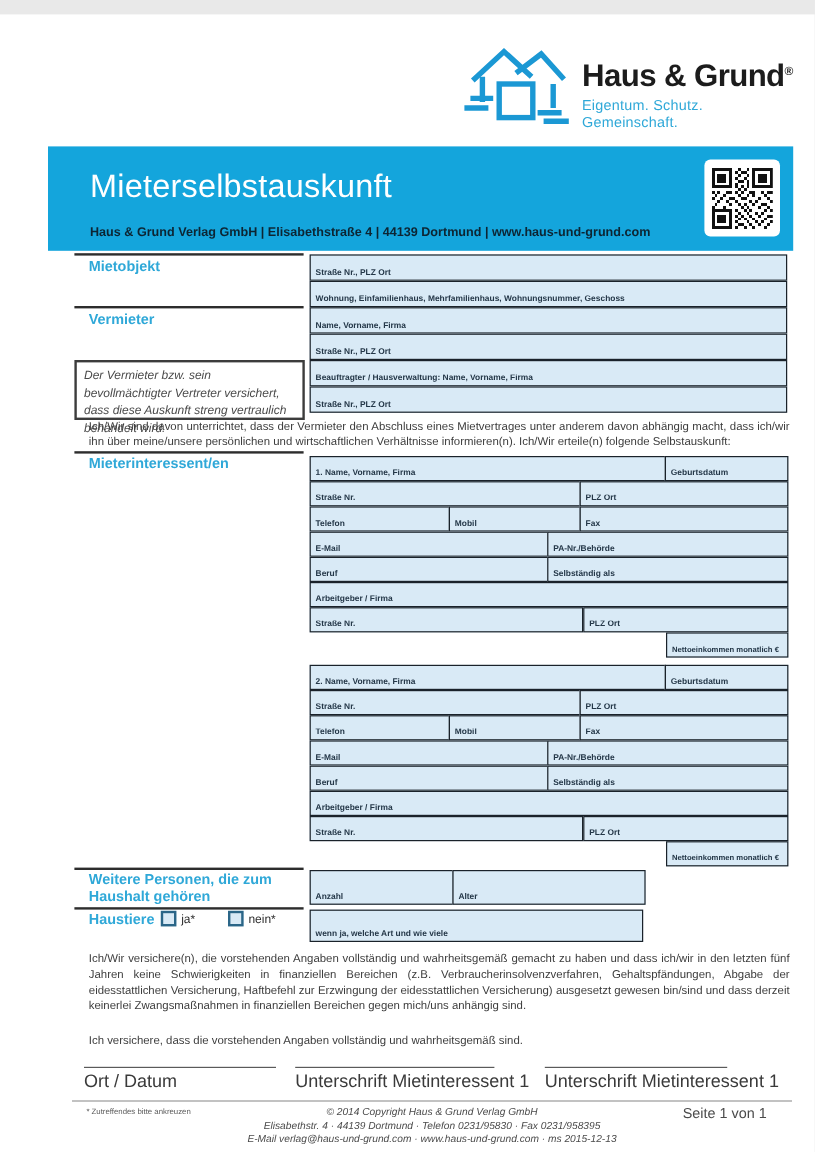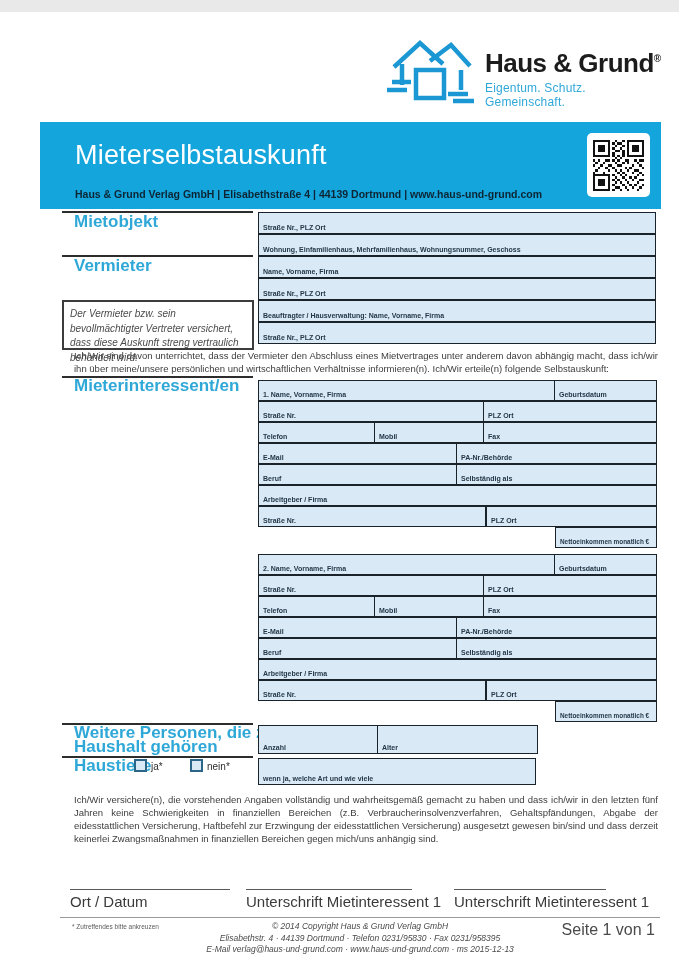--- a/index.html
+++ b/index.html
@@ -17,21 +17,21 @@
   
   .banner{position:absolute;left:40px;top:110px;width:621px;height:87px;background:#14a5dc;}
   .banner-title{position:absolute;left:35px;top:18px;font-size:27px;color:#ffffff;letter-spacing:0.2px;}
   .banner-address{position:absolute;left:35px;top:66px;font-size:10.5px;font-weight:bold;color:#0d2533;}
   .qr-holder{position:absolute;right:11px;top:11px;width:63px;height:64px;background:#ffffff;border-radius:5px;
              display:flex;align-items:center;justify-content:center;}
   .qr-holder svg{width:51px;height:51px;}
 
   
   .rule{position:absolute;left:62px;width:191px;height:2px;background:#2d2d2d;}
-  .lhead{position:absolute;left:74px;font-size:17px;font-weight:bold;color:#2fa8d8;line-height:14px;}
+  .lhead{position:absolute;left:74px;font-size:12px;font-weight:bold;color:#2fa8d8;line-height:14px;}
   .notebox{position:absolute;left:62px;top:288px;width:176px;height:36px;border:2px solid #3c3c3c;
            padding:5px 6px;font-size:10px;font-style:italic;color:#4a4a4a;line-height:1.45;}
 
   
   .para{position:absolute;left:74px;width:584px;font-size:9.5px;color:#3c3c3c;line-height:13px;text-align:justify;}
 
   
   .fbox{position:absolute;background:#d9eaf6;border:1px solid #1a222a;box-sizing:border-box;
         display:flex;align-items:flex-end;}
   .fbox span{font-size:7px;font-weight:bold;color:#243748;padding:0 2px 2px 4px;white-space:nowrap;overflow:hidden;}
@@ -43,21 +43,21 @@
 
   
   .sigline{position:absolute;height:1px;background:#5a5a5a;}
   .siglbl{position:absolute;font-size:15px;color:#3a3a3a;}
 
   
   .footrule{position:absolute;left:60px;top:905px;width:600px;height:1px;background:#9a9a9a;}
   .footnote{position:absolute;left:72px;top:911px;font-size:6.5px;color:#5a5a5a;}
   .footcenter{position:absolute;left:150px;top:909px;width:420px;text-align:center;
               font-size:8.5px;color:#4a4a4a;line-height:11.5px;font-style:italic;}
-  .footpage{position:absolute;right:24px;top:909px;font-size:16px;color:#4a4a4a;}
+  .footpage{position:absolute;right:40px;top:909px;font-size:12px;color:#4a4a4a;}
 </style>
 </head>
 <body>
 
 <div class="page">
 
   <div class="logo">
     <svg class="logo-icon" viewBox="0 0 92 78" fill="none" stroke="#1b98d4" stroke-width="4.5" stroke-linecap="butt">
       <path d="M9 31 L35 7 L58 28"></path>
       <path d="M45 25 L66 9 L85 30"></path>
@@ -234,20 +234,21 @@
   <div class="lhead" style="top:747px">Haustiere</div>
   <span class="cb" style="left:134px;top:747px"></span>
   <span class="cblbl" style="left:151px;top:749px">ja*</span>
   <span class="cb" style="left:190px;top:747px"></span>
   <span class="cblbl" style="left:207px;top:749px">nein*</span>
   <div class="fbox" style="left:258px;top:746px;width:278px;height:27px">
       <span>wenn ja, welche Art und wie viele</span>
     </div>
 
   <div class="para" style="top:781px">Ich/Wir versichere(n), die vorstehenden Angaben vollständig und wahrheitsgemäß gemacht zu haben und dass ich/wir in den letzten fünf Jahren keine Schwierigkeiten in finanziellen Bereichen (z.B. Verbraucherinsolvenzverfahren, Gehaltspfändungen, Abgabe der eidesstattlichen Versicherung, Haftbefehl zur Erzwingung der eidesstattlichen Versicherung) ausgesetzt gewesen bin/sind und dass derzeit keinerlei Zwangsmaßnahmen in finanziellen Bereichen gegen mich/uns anhängig sind.</div>
+  <div class="para" style="top:849px">Ich versichere, dass die vorstehenden Angaben vollständig und wahrheitsgemäß sind.</div>
 
   <div class="sigline" style="left:70px;top:877px;width:160px"></div>
   <div class="siglbl" style="left:70px;top:881px">Ort / Datum</div>
   <div class="sigline" style="left:246px;top:877px;width:166px"></div>
   <div class="siglbl" style="left:246px;top:881px">Unterschrift Mietinteressent 1</div>
   <div class="sigline" style="left:454px;top:877px;width:152px"></div>
   <div class="siglbl" style="left:454px;top:881px">Unterschrift Mietinteressent 1</div>
 
   <div class="footrule"></div>
   <div class="footnote">* Zutreffendes bitte ankreuzen</div>

